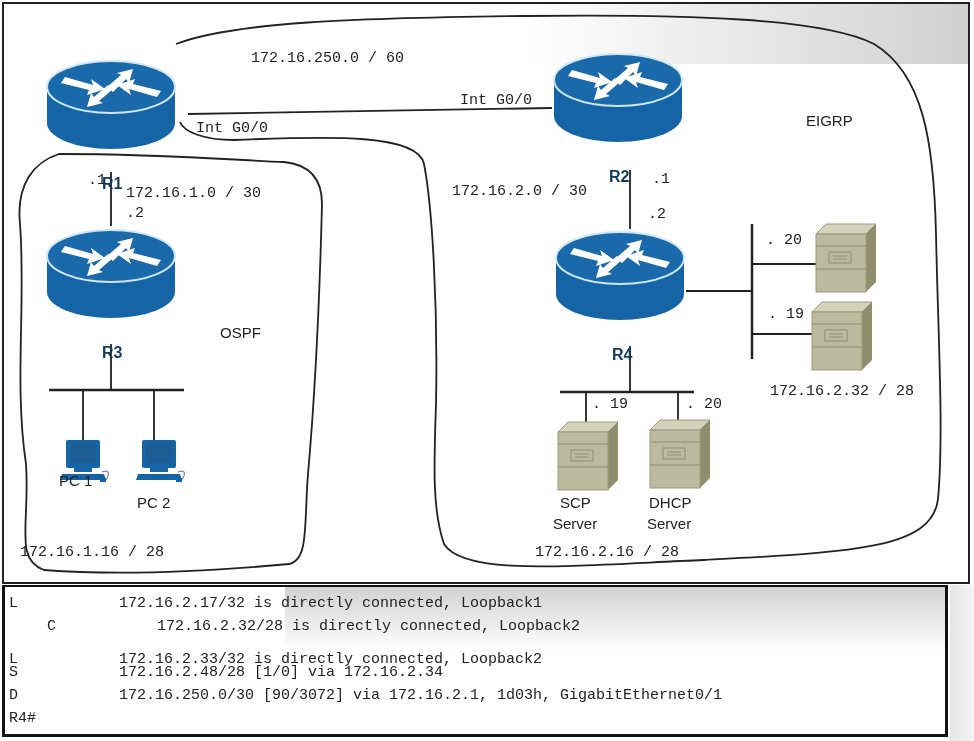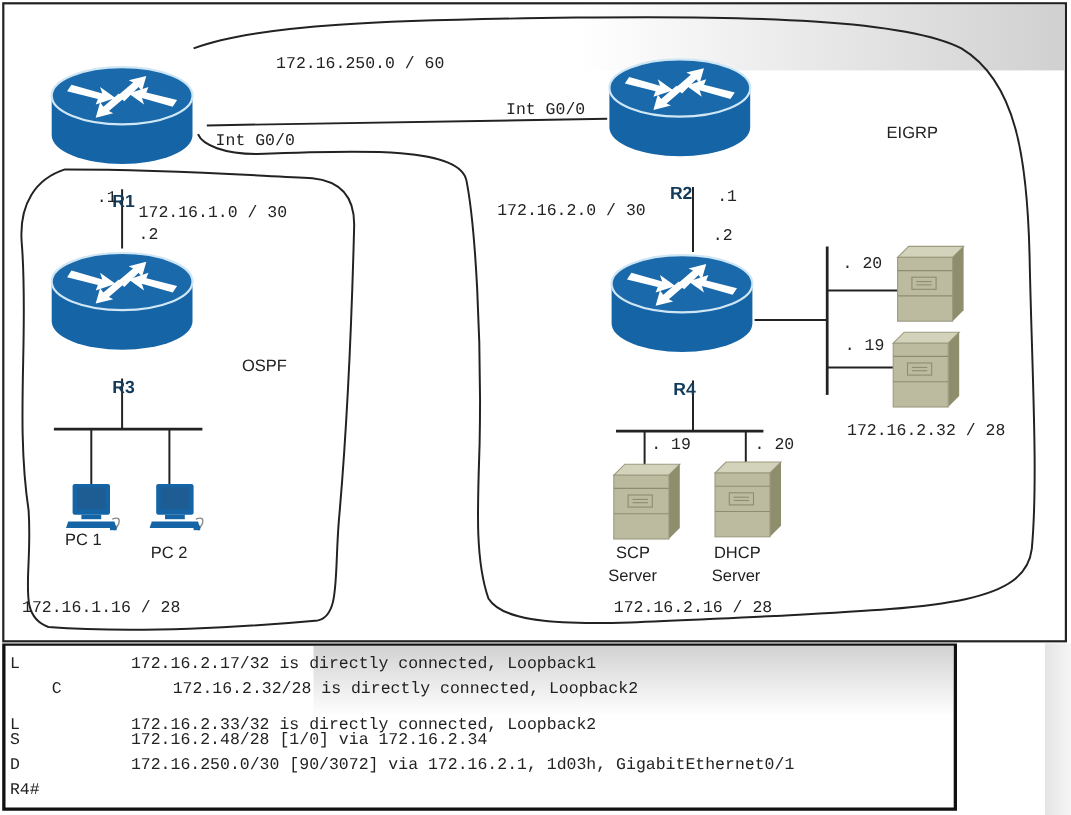--- a/index.html
+++ b/index.html
@@ -4,21 +4,21 @@
 <style>
   html, body { margin: 0; padding: 0; background: #ffffff; }
   body { width: 974px; height: 741px; position: relative; overflow: hidden; font-family: "Liberation Sans", sans-serif; }
   .diagram-frame { position: absolute; left: 2px; top: 2px; width: 968px; height: 582px; border: 2px solid #222; box-sizing: border-box; background: #fff; overflow: hidden; }
   .top-shade { position: absolute; right: 0; top: 0; width: 440px; height: 60px; background: linear-gradient(to left, rgba(200,200,200,0.85), rgba(255,255,255,0)); pointer-events: none; }
   svg.net { position: absolute; left: 0; top: 0; }
   .lbl { position: absolute; white-space: nowrap; color: #222; }
   .mono { font-family: "Liberation Mono", monospace; font-size: 15px; }
   .sans { font-family: "Liberation Sans", sans-serif; font-size: 15px; }
   .rlabel { position: absolute; font-family: "Liberation Sans", sans-serif; font-weight: bold; font-size: 16px; color: #123a5a; margin-top: 40px; }
-  .cli-frame { position: absolute; left: 2px; top: 585px; width: 868px; height: 152px; border: 3px solid #111; border-top-width: 2px; box-sizing: border-box; background: #fff; overflow: hidden; }
+  .cli-frame { position: absolute; left: 2px; top: 585px; width: 946px; height: 152px; border: 3px solid #111; border-top-width: 2px; box-sizing: border-box; background: #fff; overflow: hidden; }
   .cli-shade { position: absolute; left: 280px; top: 0; width: 660px; height: 80px; background: linear-gradient(to bottom, rgba(180,180,180,0.6), rgba(255,255,255,0) 80%); pointer-events: none; }
   .cli-line { position: absolute; left: 4px; font-family: "Liberation Mono", monospace; font-size: 15px; color: #222; white-space: pre; }
   .cli-code { display: inline-block; width: 110px; }
   .side-shade { position: absolute; left: 950px; top: 585px; width: 24px; height: 156px; background: linear-gradient(to right, #e4e4e4, #f6f6f6); }
 </style>
 </head>
 <body>
 
 <div class="diagram-frame">
   <div class="top-shade"></div>
@@ -124,31 +124,31 @@
   <div class="lbl mono" style="left:84px;top:168px;">.1</div>
   <div class="lbl mono" style="left:122px;top:181px;">172.16.1.0 / 30</div>
   <div class="lbl mono" style="left:122px;top:201px;">.2</div>
   <div class="lbl mono" style="left:448px;top:179px;">172.16.2.0 / 30</div>
   <div class="lbl mono" style="left:648px;top:167px;">.1</div>
   <div class="lbl mono" style="left:644px;top:202px;">.2</div>
 
   <div class="lbl sans" style="left:216px;top:320px;">OSPF</div>
   <div class="lbl sans" style="left:802px;top:108px;">EIGRP</div>
 
-  <div class="lbl sans" style="left:55px;top:478px;">PC 1</div>
+  <div class="lbl sans" style="left:55px;top:468px;">PC 1</div>
   <div class="lbl sans" style="left:133px;top:490px;">PC 2</div>
   <div class="lbl mono" style="left:16px;top:540px;">172.16.1.16 / 28</div>
 
   <div class="lbl mono" style="left:588px;top:392px;">. 19</div>
   <div class="lbl mono" style="left:682px;top:392px;">. 20</div>
   <div class="lbl sans" style="left:556px;top:490px;">SCP</div>
   <div class="lbl sans" style="left:549px;top:511px;">Server</div>
   <div class="lbl sans" style="left:645px;top:490px;">DHCP</div>
   <div class="lbl sans" style="left:643px;top:511px;">Server</div>
-  <div class="lbl mono" style="left:531px;top:540px;margin-left:23px;">172.16.2.16 / 28</div>
+  <div class="lbl mono" style="left:531px;top:540px;">172.16.2.16 / 28</div>
 
   <div class="lbl mono" style="left:762px;top:228px;">. 20</div>
   <div class="lbl mono" style="left:764px;top:302px;">. 19</div>
   <div class="lbl mono" style="left:766px;top:379px;">172.16.2.32 / 28</div>
 </div>
 
 <div class="side-shade"></div>
 
 <div class="cli-frame">
   <div class="cli-shade"></div>

